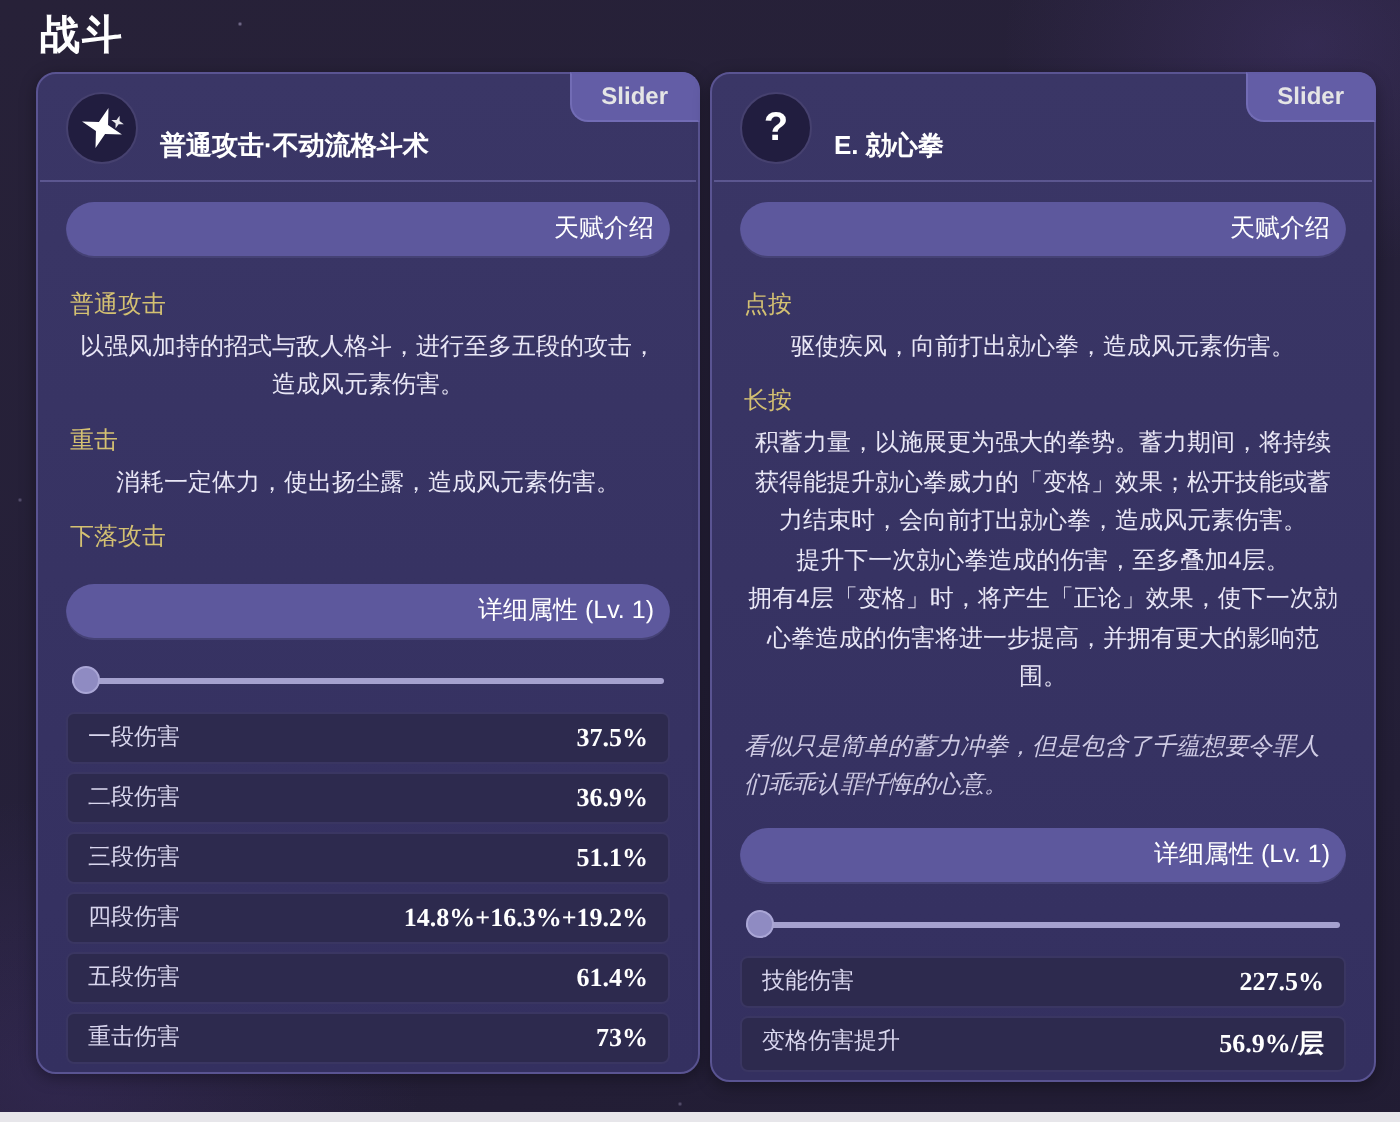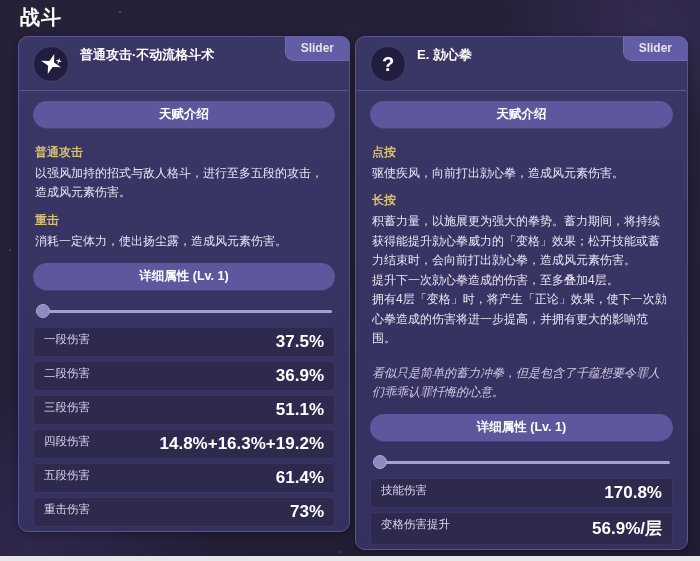--- a/index.html
+++ b/index.html
@@ -18,52 +18,52 @@
   }
   .bottom-strip{position:absolute;left:0;bottom:0;width:700px;height:5px;background:#e7e6ea;}
   .page-title{position:absolute;left:20px;top:4px;font-size:20px;font-weight:bold;color:#ffffff;letter-spacing:1px;}
   .panel{
     position:absolute;top:36px;width:330px;border:1px solid #5a5492;border-radius:10px;
     background:linear-gradient(180deg,#3a3666,#343060);
     box-shadow:0 2px 8px rgba(0,0,0,.35);
   }
   .panel.left{left:18px;}
   .panel.right{left:355px;width:331px;}
-  .panel-header{position:relative;display:flex;align-items:flex-start;gap:11px;padding:9px 12px 8px 14px;}
+  .panel-header{position:relative;display:flex;align-items:flex-end;gap:11px;padding:9px 12px 8px 14px;}
   .talent-icon{width:34px;height:34px;border-radius:50%;background:#211d3f;border:1px solid #46416f;
     display:flex;align-items:center;justify-content:center;flex:0 0 auto;}
   .talent-icon .qmark{color:#ffffff;font-size:20px;font-weight:bold;line-height:1;}
   .panel-title{color:#ffffff;font-weight:bold;font-size:13px;}
   .badge{
     position:absolute;top:-1px;right:-1px;background:#635da6;color:#e5e5e5;
     font-weight:bold;font-size:12px;padding:4px 15px 5px;border-radius:0 9px 0 9px;
     border:1px solid #726cb5;border-top-color:#635da6;border-right-color:#635da6;
   }
   .header-divider{height:0;border-top:1px solid rgba(125,119,185,.5);margin:0 1px;}
   .pill{
     margin:10px 14px 4px;padding:5px 8px 6px;border-radius:14px;background:#5d589d;
-    color:#ffffff;font-size:12.5px;font-weight:bold;text-align:center;
+    color:#ffffff;font-size:12.5px;font-weight:normal;text-align:right;
     box-shadow:inset 0 -1px 0 rgba(0,0,0,.25);
   }
   .sections{padding:2px 16px 2px;}
-  .sec-heading{color:#d4c172;font-size:12px;font-weight:bold;margin:9px 0 3px;}
-  .sec-body{color:#e9e7f6;font-size:12px;line-height:1.62;white-space:pre-line;}
+  .sec-heading{color:#d4c172;font-size:12px;font-weight:normal;margin:9px 0 3px;}
+  .sec-body{color:#e9e7f6;font-size:12px;line-height:1.62;white-space:pre-line;text-align:center;}
   .flavor{color:#cfcbe4;font-size:12px;line-height:1.62;font-style:italic;margin-top:15px;}
   .slider{position:relative;margin:13px 17px 9px;height:14px;cursor:pointer;}
   .slider .track{position:absolute;left:0;right:0;top:6px;height:3px;border-radius:2px;background:#a5a1cf;}
   .slider .thumb{position:absolute;left:0;top:0;width:14px;height:14px;border-radius:50%;
     background:#8f8bc2;border:1px solid #aaa6d6;box-sizing:border-box;}
   .stats{padding:0 14px;}
   .stat-row{
     display:flex;justify-content:space-between;
     background:#2d2a4e;border:1px solid #3a3662;border-radius:4px;
     padding:4px 10px;margin-bottom:4px;
   }
   .stat-label{color:#d9d6ee;font-size:11.5px;}
-  .stat-value{color:#ffffff;font-size:17px;font-weight:bold;}
+  .stat-value{color:#ffffff;font-size:13px;font-weight:bold;font-family:Liberation Serif, serif;}
 </style>
 </head>
 <body>
 
 <div class="stage">
 
   <div class="page-title">战斗</div>
 
   <div class="panel left">
     <div class="badge">Slider</div>
@@ -80,20 +80,21 @@
     </div>
     <div class="header-divider"></div>
 
     <div class="pill">天赋介绍</div>
 
     <div class="sections">
       <div class="sec-heading">普通攻击</div>
       <div class="sec-body">以强风加持的招式与敌人格斗，进行至多五段的攻击，造成风元素伤害。</div>
       <div class="sec-heading">重击</div>
       <div class="sec-body">消耗一定体力，使出扬尘露，造成风元素伤害。</div>
+      <div class="sec-heading">下落攻击</div>
     </div>
 
     <div class="pill">详细属性 (Lv. 1)</div>
 
     <div class="slider">
       <div class="track"></div>
       <div class="thumb"></div>
     </div>
 
     <div class="stats">
@@ -151,21 +152,21 @@
     <div class="pill">详细属性 (Lv. 1)</div>
 
     <div class="slider">
       <div class="track"></div>
       <div class="thumb"></div>
     </div>
 
     <div class="stats">
       <div class="stat-row">
         <span class="stat-label">技能伤害</span>
-        <span class="stat-value">170.8%</span>
+        <span class="stat-value">227.5%</span>
       </div>
       <div class="stat-row">
         <span class="stat-label">变格伤害提升</span>
         <span class="stat-value">56.9%/层</span>
       </div>
 
     </div>
 
   </div>
 

